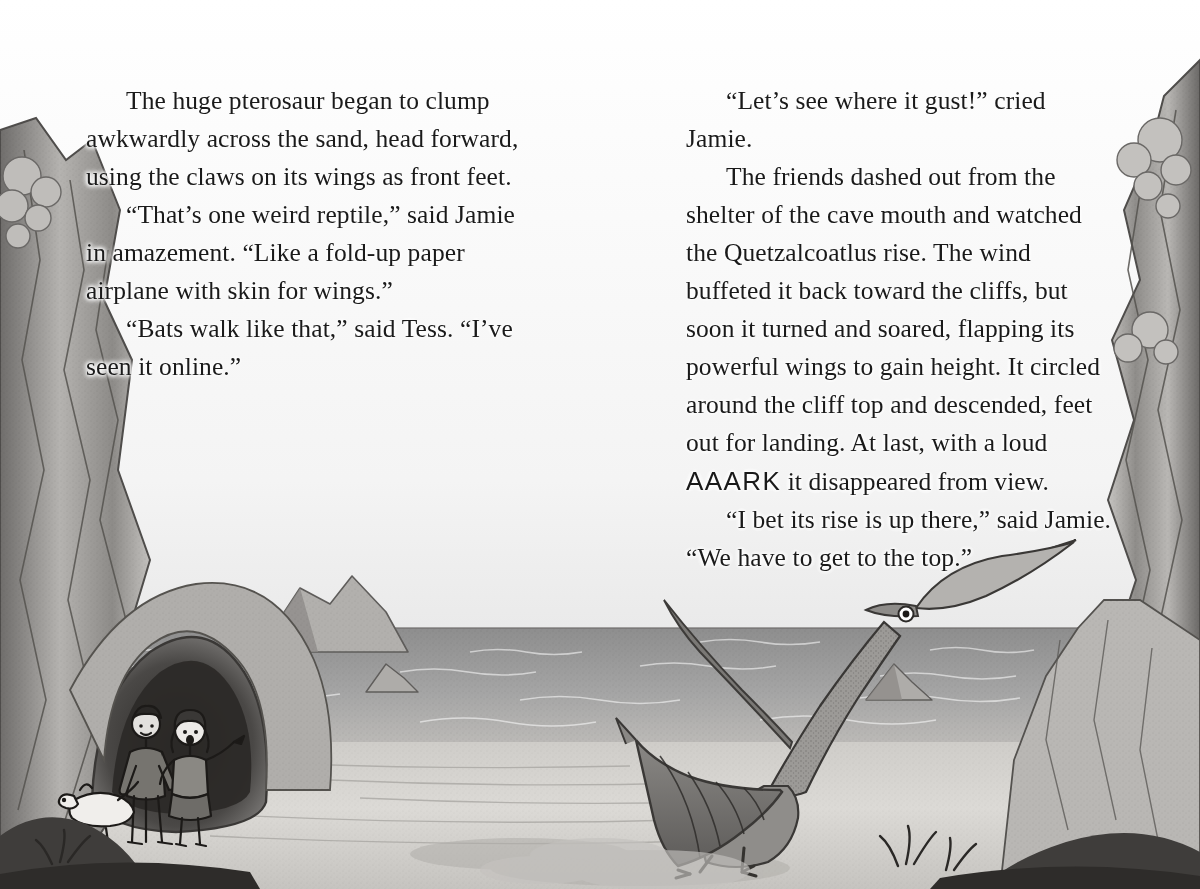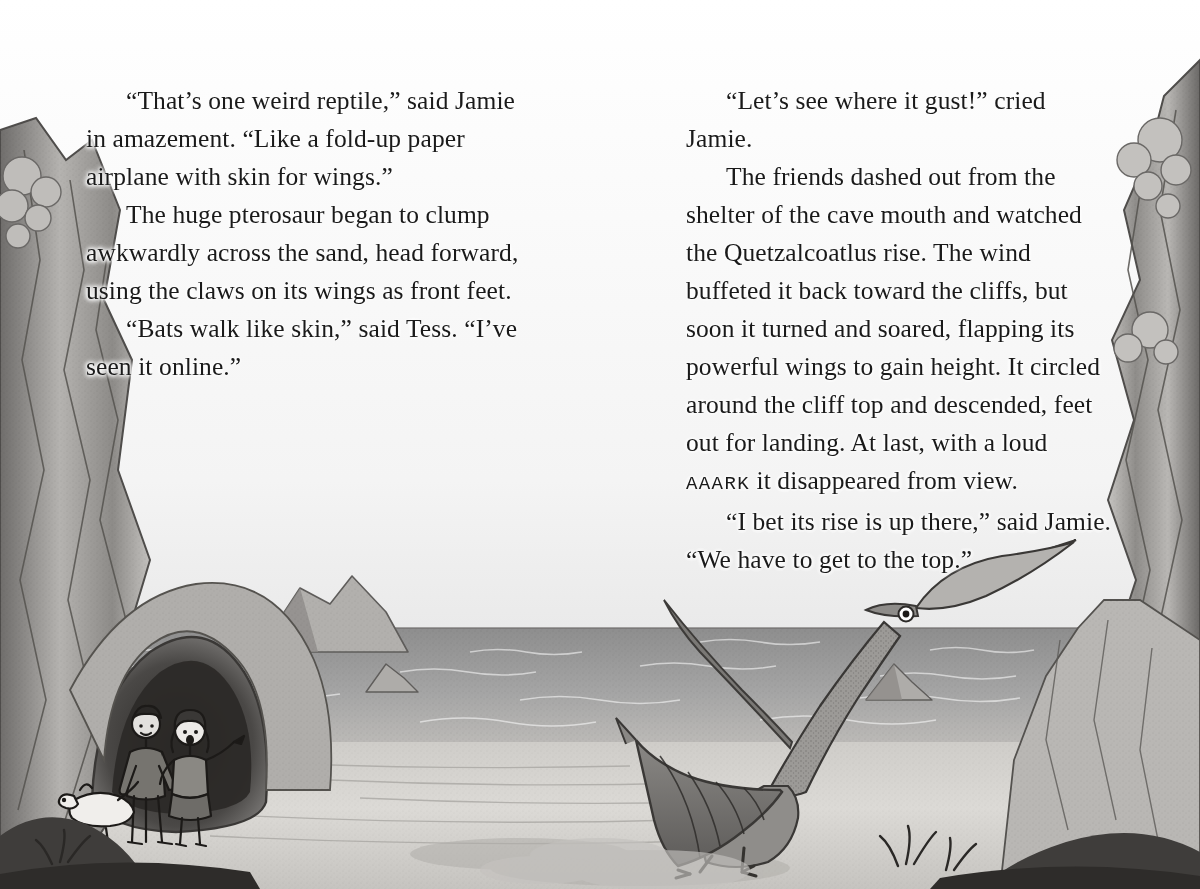--- a/index.html
+++ b/index.html
@@ -45,22 +45,22 @@
   .para {
     margin: 0;
     font-size: 25.5px;
     line-height: 38px;
     color: #1a1a1a;
     text-indent: 40px;
     letter-spacing: 0.1px;
   }
 
   .shout {
-    font-family: Liberation Mono, monospace;
-    font-size: 19px;
+    font-family: Liberation Sans, sans-serif;
+    font-size: 26px;
     letter-spacing: 1.4px;
   }
 
   
   .col-left, .col-right {
     text-shadow:
       0 0 6px #ffffff, 0 0 6px #ffffff, 0 0 5px #ffffff,
       0 0 4px #ffffff, 0 0 3px #ffffff;
   }
 </style>
@@ -355,23 +355,23 @@
           <path d="M68 862 q14 -20 22 -26"></path>
         <path d="M52 864 q-8 -18 -16 -24"></path>
       </g>
 
     </g>
   </svg>
 
   <div class="text-layer">
 
     <div class="column col-left">
+      <p class="para">The huge pterosaur began to clump awkwardly across the sand, head forward, using the claws on its wings as front feet.</p>
       <p class="para">“That’s one weird reptile,” said Jamie in amazement. “Like a fold-up paper airplane with skin for wings.”</p>
-      <p class="para">The huge pterosaur began to clump awkwardly across the sand, head forward, using the claws on its wings as front feet.</p>
-      <p class="para">“Bats walk like skin,” said Tess. “I’ve seen it online.”</p>
+      <p class="para">“Bats walk like that,” said Tess. “I’ve seen it online.”</p>
     </div>
 
     <div class="column col-right">
       <p class="para">“Let’s see where it gust!” cried Jamie.</p>
       <p class="para"><span>The friends dashed out from the shelter of the cave mouth and watched the Quetzalcoatlus rise. The wind buffeted it back toward the cliffs, but soon it turned and soared, flapping its powerful wings to gain height. It circled around the cliff top and descended, feet out for landing. At last, with a loud </span><span class="shout">AAARK</span><span> it</span> <span>disappeared from view.</span></p>
       <p class="para">“I bet its rise is up there,” said Jamie. “We have to get to the top.”</p>
     </div>
 
   </div>
 </div>

